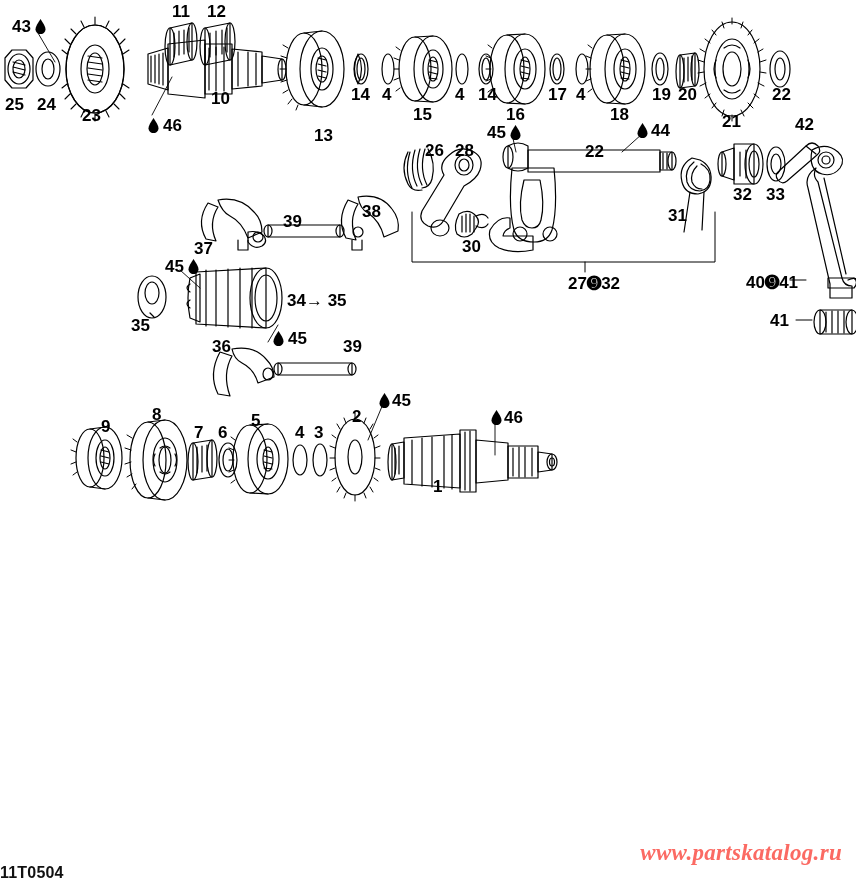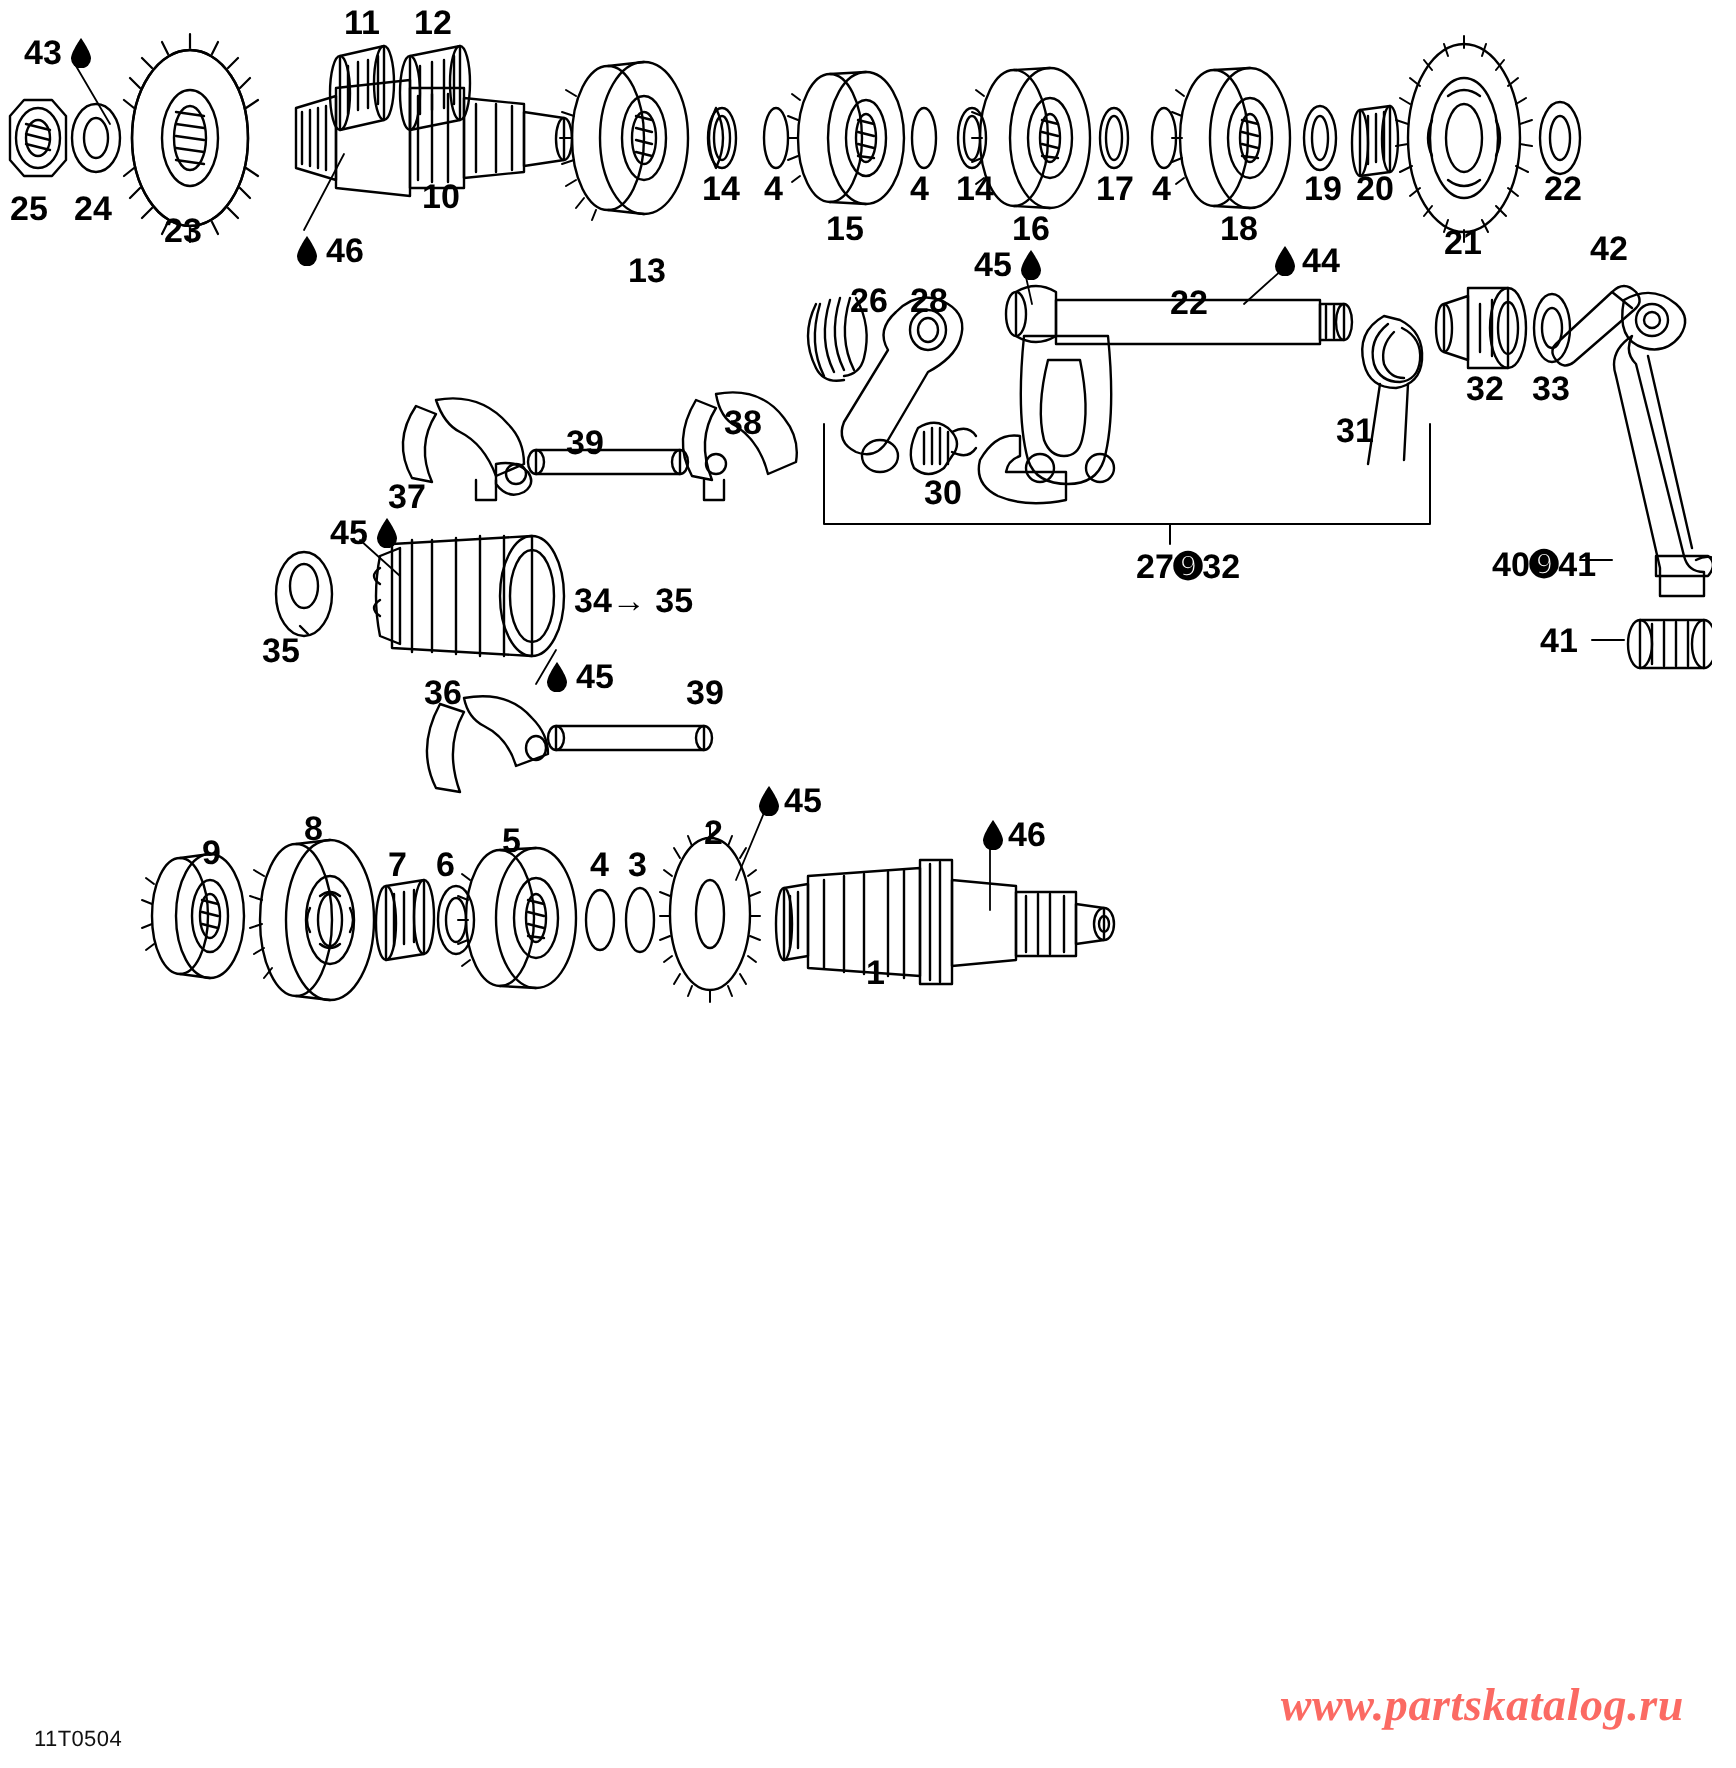--- a/index.html
+++ b/index.html
@@ -5,22 +5,22 @@
   html,body{margin:0;padding:0;background:#ffffff;}
   body{font-family:"Liberation Sans", sans-serif;}
   #page{position:relative;width:856px;height:884px;background:#ffffff;overflow:hidden;}
   svg.layer{position:absolute;left:0;top:0;width:868px;height:884px;}
   .lbl{position:absolute;font-family:"Liberation Sans", sans-serif;font-weight:bold;color:#000;
        font-size:17px;line-height:1;white-space:nowrap;}
   .drop{position:absolute;width:11px;height:15px;}
   .watermark{position:absolute;right:14px;top:840px;font-family:"Liberation Serif", serif;
              font-weight:bold;font-style:italic;font-size:23px;color:#fb6a63;letter-spacing:.3px;
              white-space:nowrap;}
-  .corner{position:absolute;left:17px;top:864px;font-size:11px;font-family:"Liberation Sans",sans-serif;
-          color:#111;letter-spacing:.2px;}
+  .corner{position:absolute;left:0;top:864px;font-size:16px;font-family:"Liberation Sans",sans-serif;
+          color:#111;letter-spacing:.2px;font-weight:bold;}
 </style>
 </head>
 <body>
 
 <div id="page">
 
 <svg class="layer" viewBox="0 0 868 884">
   <defs>
     <g id="hatch"></g>
   </defs>

